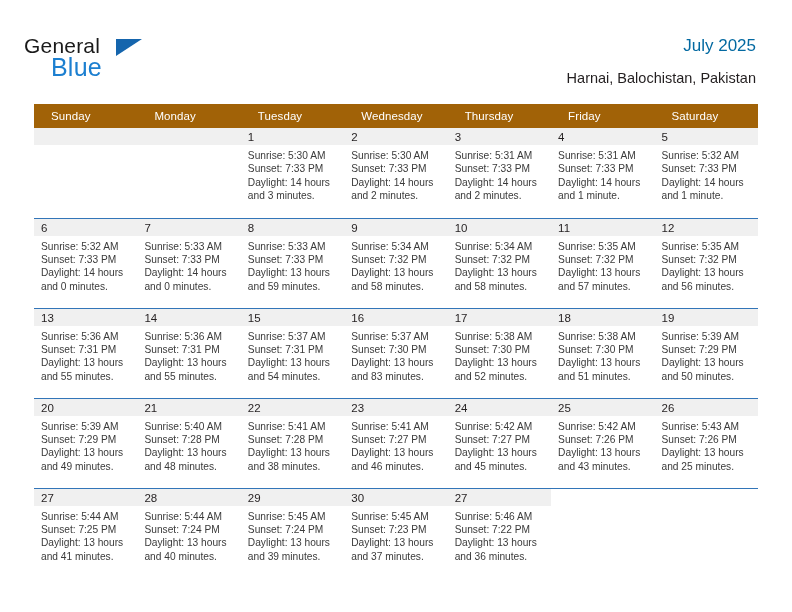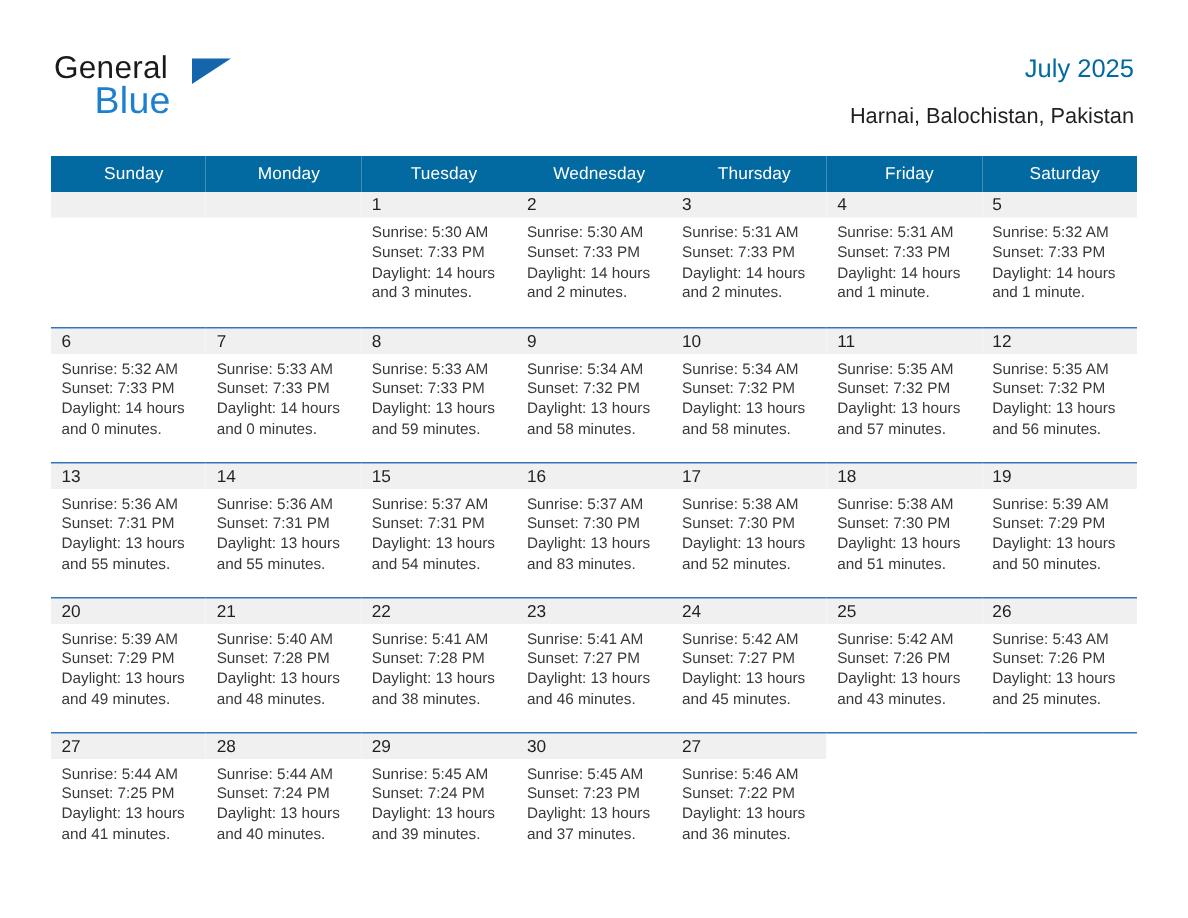--- a/index.html
+++ b/index.html
@@ -23,21 +23,21 @@
 
   
   .top {
     position: absolute;
     left: 0; right: 0;
     top: 0;
     height: 104px;
   }
   .logo {
     position: absolute;
-    left: 36px;
+    left: 24px;
     top: 34px;
     width: 200px;
     height: 50px;
   }
   .logo-general {
     position: absolute;
     left: 0;
     top: 0;
     font-size: 21px;
     letter-spacing: 0.2px;
@@ -90,26 +90,26 @@
     position: absolute;
     left: 34px;
     top: 104px;
     width: 724px;
     border-collapse: collapse;
     table-layout: fixed;
   }
   .calendar col { width: 103.43px; }
 
   .calendar thead th {
-    background: #0369a1;
+    background: #a16207;
     color: #ffffff;
     font-size: 11.5px;
     font-weight: normal;
-    text-align: center;
-    padding: 6px 0 6px 7px;
+    text-align: left;
+    padding: 6px 0 6px 17px;
     height: 20px;
     box-sizing: border-box;
     vertical-align: middle;
     letter-spacing: 0.1px;
   }
 
   .calendar tbody td {
     vertical-align: top;
     padding: 0;
     border-top: 1px solid #3275b8;

